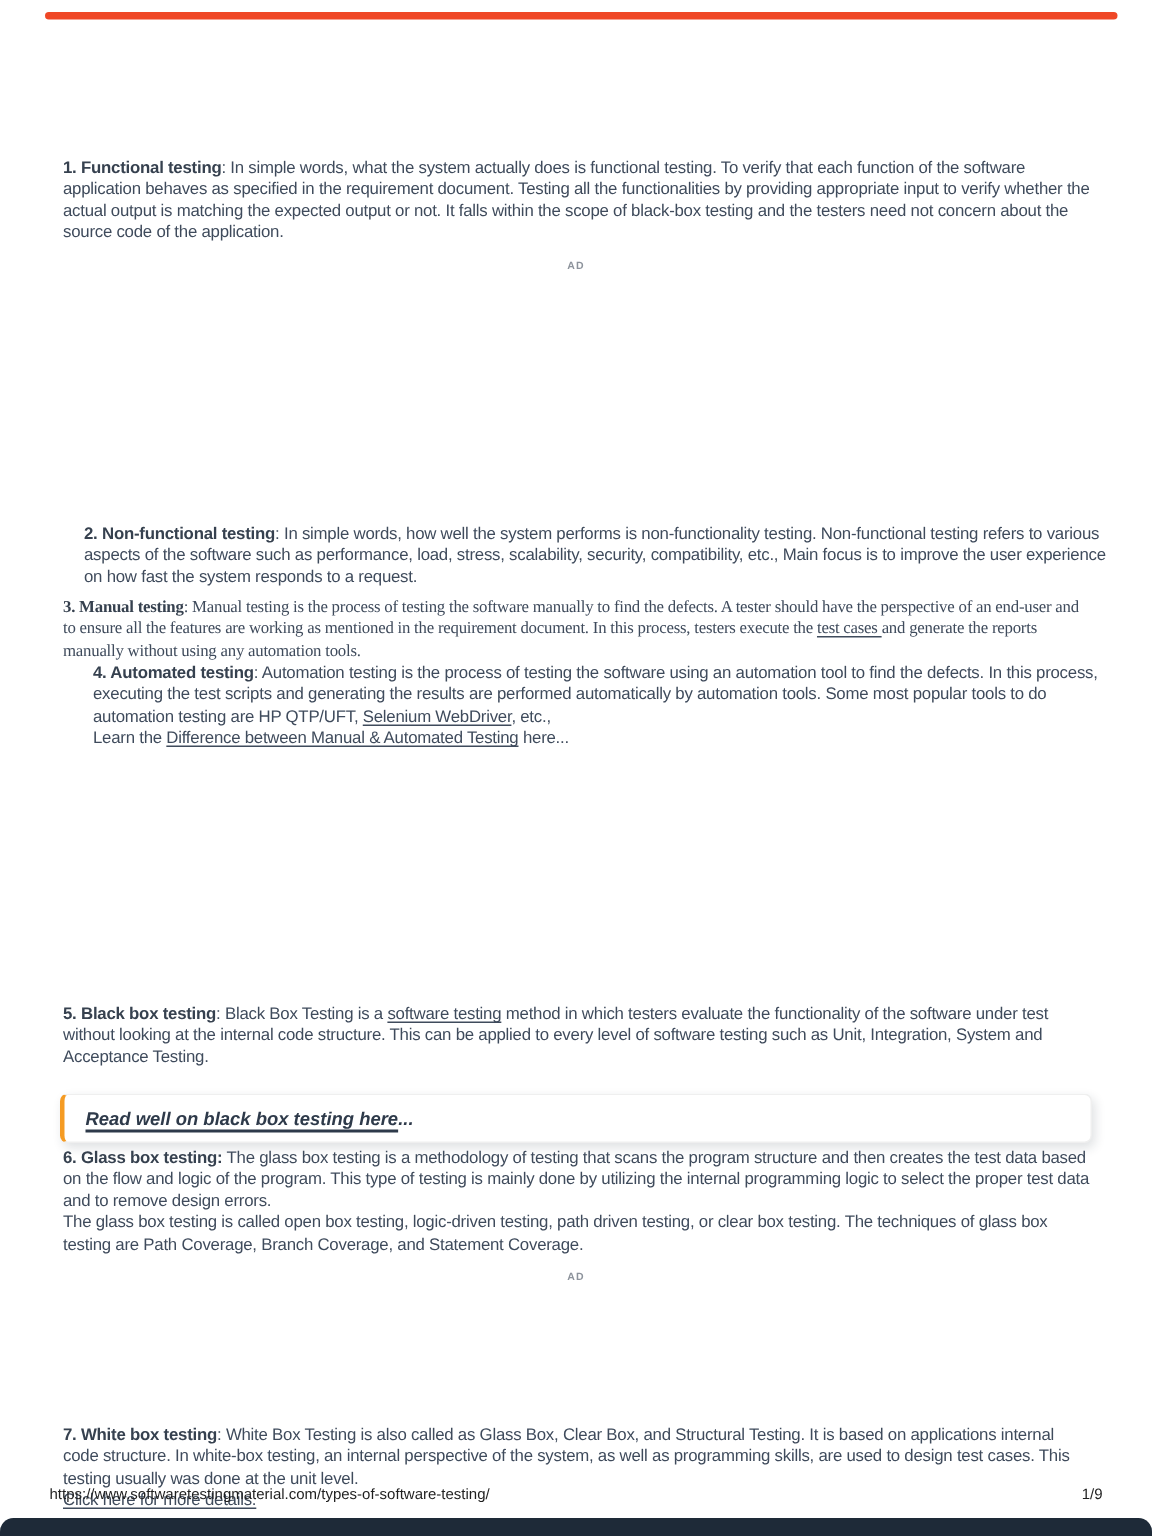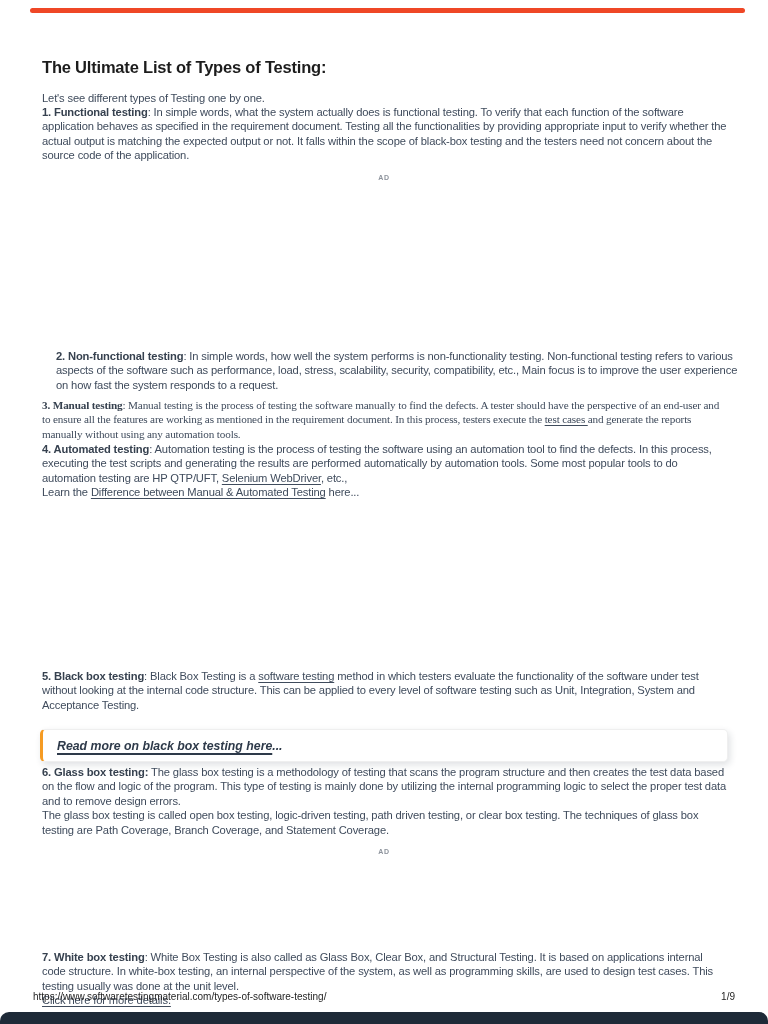--- a/index.html
+++ b/index.html
@@ -40,21 +40,21 @@
     width: 686px;
     font-size: 11.2px;
     letter-spacing: -0.15px;
     line-height: 14.4px;
     color: var(--body-text-color, #3f4b5c);
   }
   .intro { top: 91px; margin: 0; }
   .p1 { top: 105px; }
   .p2 { top: 349px; margin-left: 14px; }
   .p3 { top: 398px; font-family: Liberation Serif, serif; }
-  .p4 { top: 442px; }
+  .p4 { top: 442px; margin-left: 20px; }
   .p5 { top: 669px; }
   .p6 { top: 765px; }
   .p7 { top: 950px; }
   .seg-bold { font-weight: 700; color: #36414f; }
   .seg-plain { }
   .seg-link {
     text-decoration: underline;
     text-underline-offset: 2px;
     color: var(--body-text-color, #3f4b5c);
     cursor: pointer;
@@ -130,39 +130,37 @@
     border-radius: 9px 9px 0 0;
   }
 </style>
 </head>
 <body>
 
 <div class="page">
 
   <div class="top-bar"></div>
 
-  <h1 class="title">The Ultimate List of Types of Testing:</h1>
 
-  <p class="para intro">Let's see different types of Testing one by one.</p>
 
   <div class="para p1"><span class="seg-bold">1. Functional testing</span><span class="seg-plain">: In simple words, what the system actually does is functional testing. To verify that each function of the software application behaves as specified in the requirement document. Testing all the functionalities by providing appropriate input to verify whether the actual output is matching the expected output or not. It falls within the scope of black-box testing and the testers need not concern about the source code of the application.</span></div>
 
   <div class="ad ad1">AD</div>
   <div class="ad-slot slot1"></div>
 
   <div class="para p2"><span class="seg-bold">2. Non-functional testing</span><span class="seg-plain">: In simple words, how well the system performs is non-functionality testing. Non-functional testing refers to various aspects of the software such as performance, load, stress, scalability, security, compatibility, etc., Main focus is to improve the user experience on how fast the system responds to a request.</span></div>
 
   <div class="para p3"><span class="seg-bold">3. Manual testing</span><span class="seg-plain">: Manual testing is the process of testing the software manually to find the defects. A tester should have the perspective of an end-user and to ensure all the features are working as mentioned in the requirement document. In this process, testers execute the </span><span class="seg-link">test cases </span><span class="seg-plain">and generate the reports manually without using any automation tools.</span></div>
 
   <div class="para p4"><span class="seg-bold">4. Automated testing</span><span class="seg-plain">: Automation testing is the process of testing the software using an automation tool to find the defects. In this process, executing the test scripts and generating the results are performed automatically by automation tools. Some most popular tools to do automation testing are HP QTP/UFT, </span><span class="seg-link">Selenium WebDriver</span><span class="seg-plain">, etc.,</span><br><span class="seg-plain">Learn the </span><span class="seg-link">Difference between Manual &amp; Automated Testing</span><span class="seg-plain"> here...</span></div>
 
   <div class="para p5"><span class="seg-bold">5. Black box testing</span><span class="seg-plain">: Black Box Testing is a </span><span class="seg-link">software testing</span><span class="seg-plain"> method in which testers evaluate the functionality of the software under test without looking at the internal code structure. This can be applied to every level of software testing such as Unit, Integration, System and Acceptance Testing.</span></div>
 
   <div class="quote-card">
-    <div class="quote-text"><span class="seg-quote-link">Read more on black box testing here</span><span class="seg-quote-plain">...</span></div>
+    <div class="quote-text"><span class="seg-quote-link">Read well on black box testing here</span><span class="seg-quote-plain">...</span></div>
   </div>
 
   <div class="para p6"><span class="seg-bold">6. Glass box testing:</span><span class="seg-plain"> The glass box testing is a methodology of testing that scans the program structure and then creates the test data based on the flow and logic of the program. This type of testing is mainly done by utilizing the internal programming logic to select the proper test data and to remove design errors.</span><br><span class="seg-plain">The glass box testing is called open box testing, logic-driven testing, path driven testing, or clear box testing. The techniques of glass box testing are Path Coverage, Branch Coverage, and Statement Coverage.</span></div>
 
   <div class="ad ad2">AD</div>
   <div class="ad-slot slot2"></div>
 
   <div class="para p7"><span class="seg-bold">7. White box testing</span><span class="seg-plain">: White Box Testing is also called as Glass Box, Clear Box, and Structural Testing. It is based on applications internal code structure. In white-box testing, an internal perspective of the system, as well as programming skills, are used to design test cases. This testing usually was done at the unit level.</span><br><span class="seg-link">Click here for more details.</span></div>
 
   <div class="footer">

